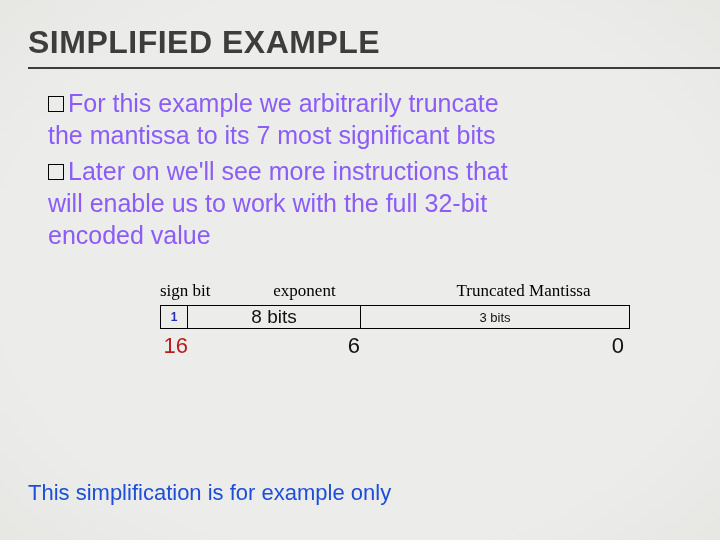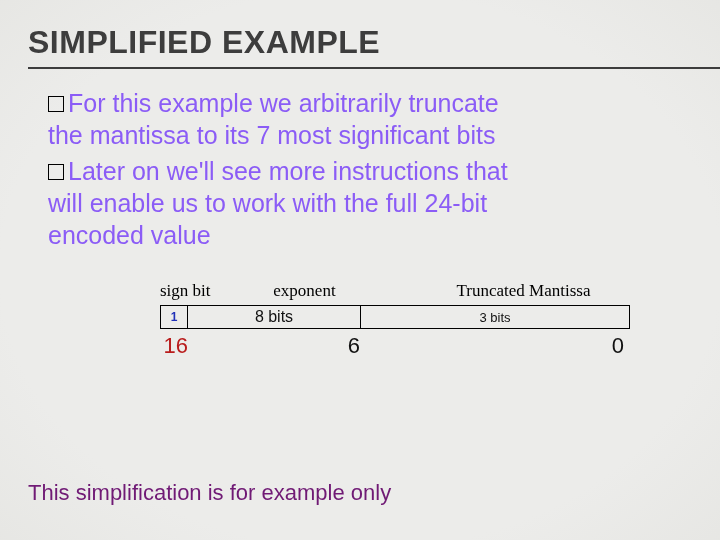--- a/index.html
+++ b/index.html
@@ -81,55 +81,55 @@
   }
   .box {
     border-right: 1.5px solid #000;
     display: flex;
     align-items: center;
     justify-content: center;
     font-family: Arial, sans-serif;
   }
   .box:last-child { border-right: none; }
   .box-sign { width: 26px; font-size: 12px; font-weight: 700; color: #2030b8; }
-  .box-exp  { width: 172px; font-size: 16px; }
+  .box-exp  { width: 172px; font-size: 19px; }
   .box-mant { flex: 1; font-size: 13px; }
   .ticks {
     display: flex;
     width: 468px;
     margin-top: 4px;
     font-size: 22px;
   }
   .tick-left  { width: 26px; text-align: right; color: #b91c1c; padding-left:2px; }
   .tick-mid   { width: 172px; text-align: right; padding-right: 24px; }
   .tick-right { flex: 1; text-align: right; padding-right: 4px; }
   .foot {
     position: absolute;
     left: 28px;
     bottom: 34px;
     font-size: 22px;
-    color: #701a75;
+    color: #1d4ed8;
   }
 </style>
 </head>
 <body>
 
 <div class="slide">
   <div class="title-wrap">
     <h1 class="heading">SIMPLIFIED EXAMPLE</h1>
     <div class="rule"></div>
   </div>
 
   <div class="body">
     <div class="bullets">
       <p class="bul">
         <span class="sq"></span><span>For this example we arbitrarily truncate the mantissa to its 7 most significant bits</span>
       </p>
       <p class="bul">
-        <span class="sq"></span><span>Later on we'll see more instructions that will enable us to work with the full 24-bit encoded value</span>
+        <span class="sq"></span><span>Later on we'll see more instructions that will enable us to work with the full 32-bit encoded value</span>
       </p>
     </div>
 
     <div class="diagram">
       <div class="labels">
         <div class="lbl-sign">sign bit</div>
         <div class="lbl-exp">exponent</div>
         <div class="lbl-mant">Truncated Mantissa</div>
       </div>
       <div class="boxes">

